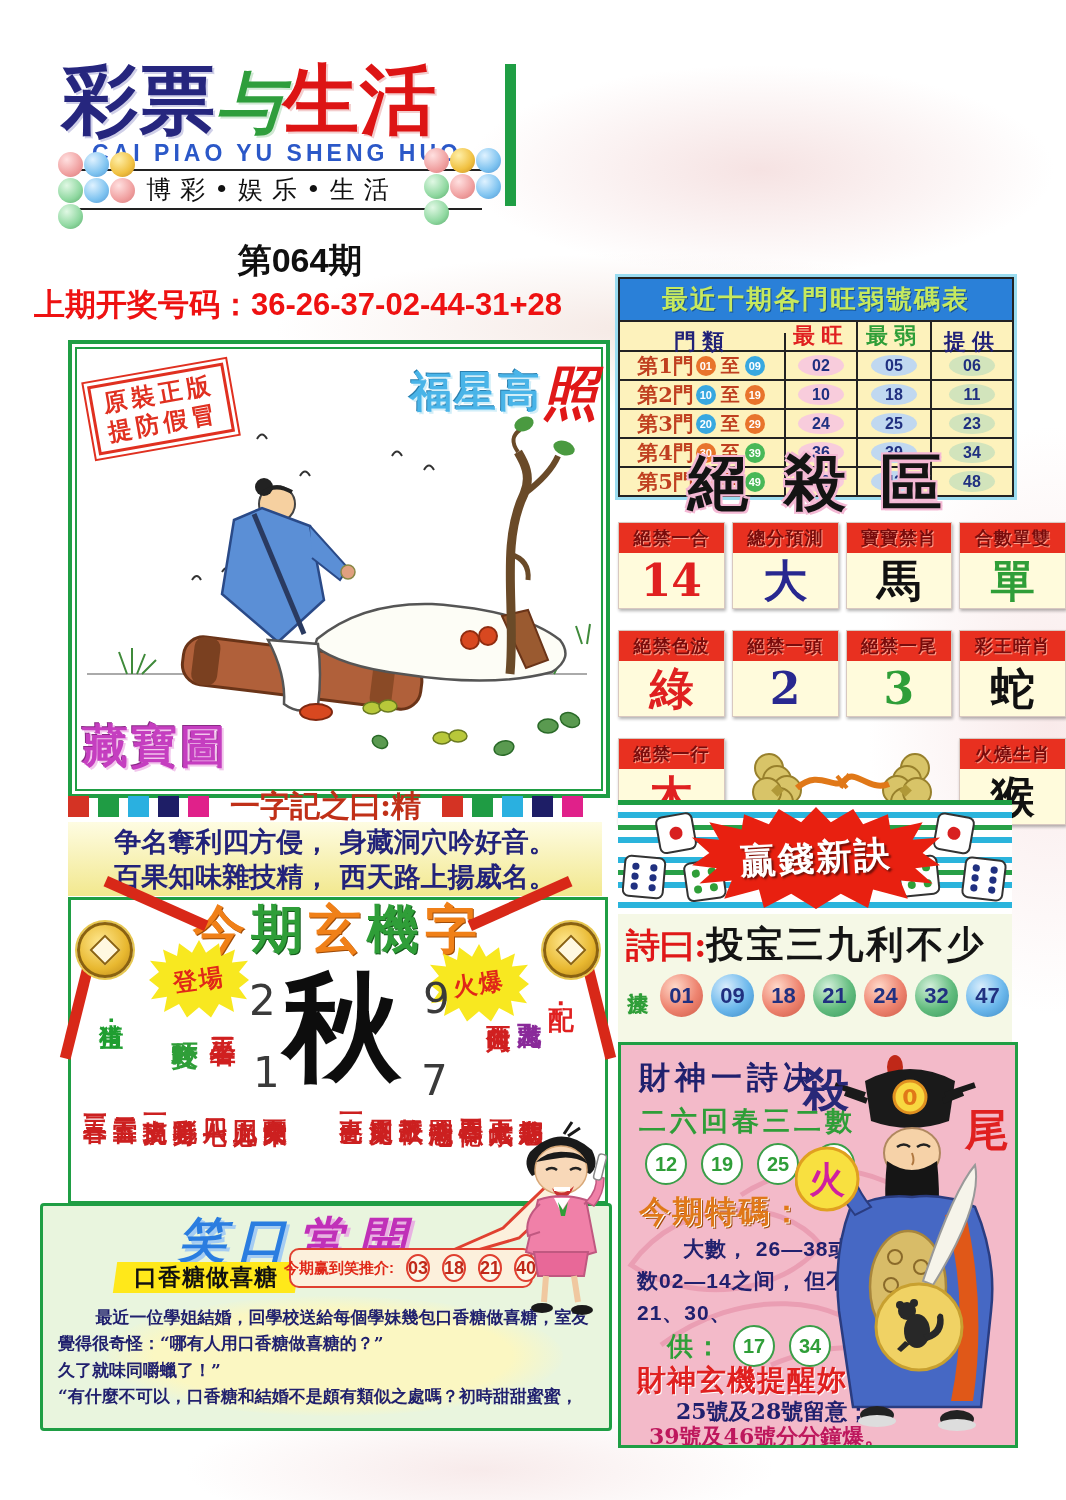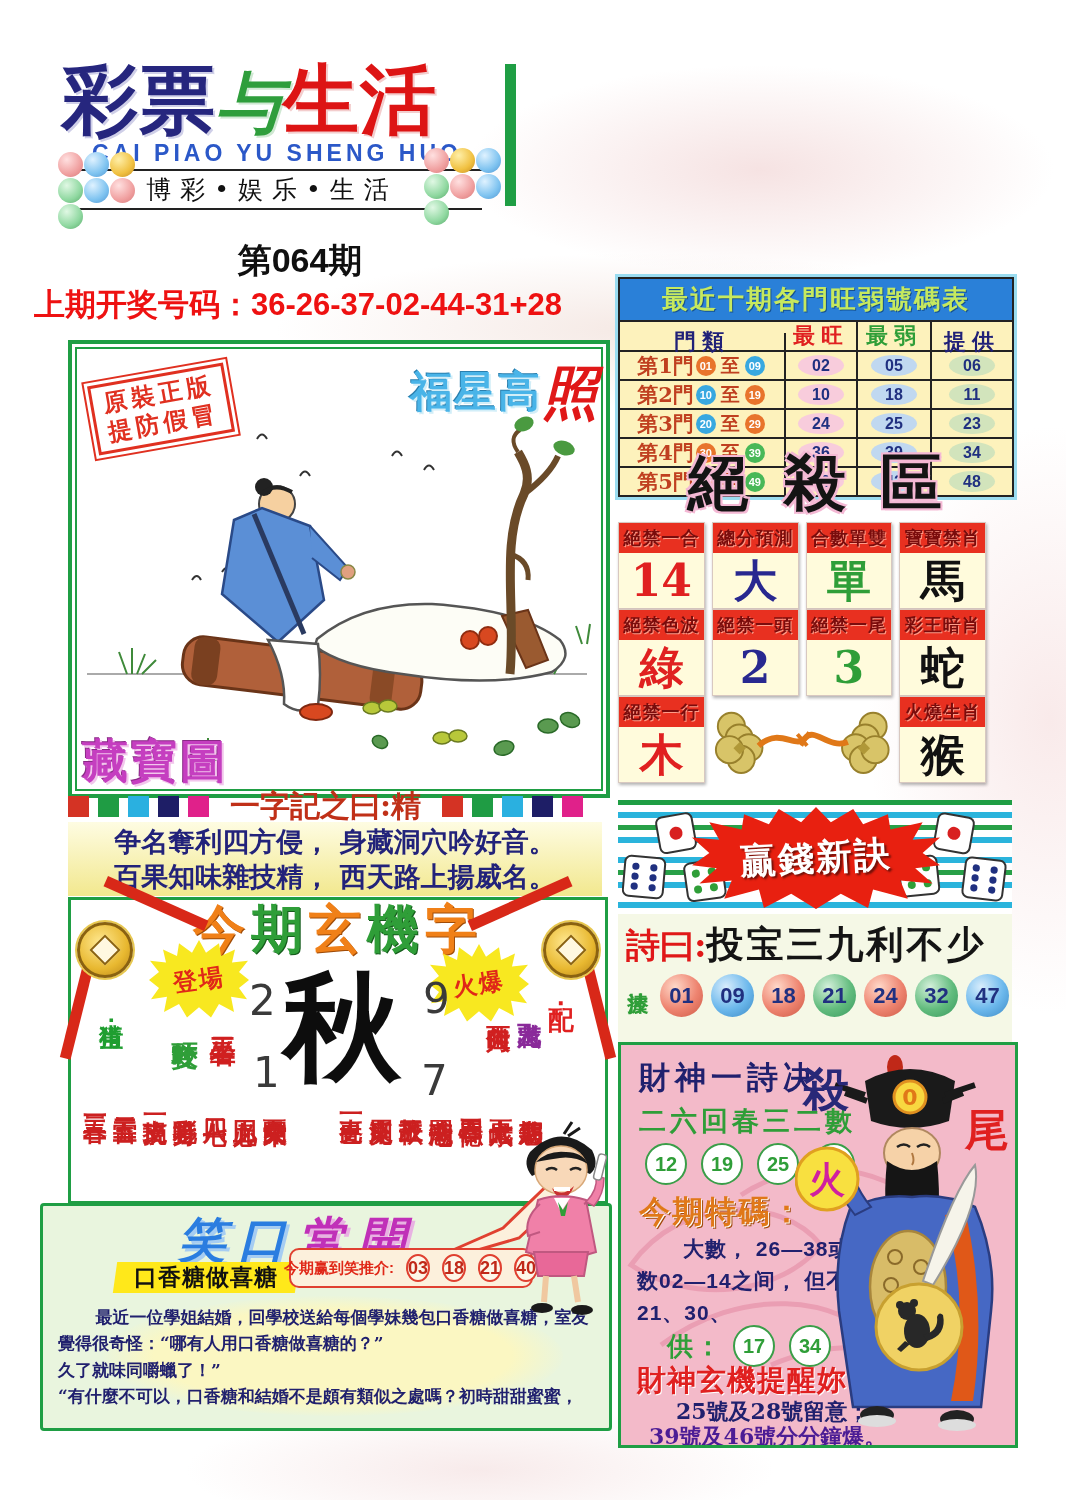--- a/index.html
+++ b/index.html
@@ -34,21 +34,21 @@
   
   .painting{position:absolute;left:68px;top:340px;width:534px;height:450px;background:#fff;
     border:4px solid #1f9e44;box-shadow:inset 0 0 0 3px #fff, inset 0 0 0 5px #1f9e44;}
   .painting svg{position:absolute;left:0;top:0;}
   .stamp{position:absolute;left:20px;top:30px;transform:rotate(-10deg);border:3px solid #e03020;outline:2px solid #e03020;outline-offset:3px;
     padding:3px 10px;color:#e03020;font-weight:bold;font-size:24px;line-height:1.2;letter-spacing:4px;
     font-family:"DejaVu Serif",serif;background:rgba(255,255,255,.55);}
   .bless{position:absolute;right:8px;top:12px;white-space:nowrap;}
   .bless-blue{color:#49b4e8;font-size:42px;font-weight:bold;letter-spacing:2px;font-family:"DejaVu Serif",serif;text-shadow:2px 2px 0 #d2eef8, -1px -1px 0 #2a7fae;}
   .bless-red{color:#e01818;font-size:56px;font-weight:bold;font-style:italic;font-family:"DejaVu Serif",serif;vertical-align:-6px;}
-  .treasure{position:absolute;left:10px;bottom:1px;font-size:46px;font-weight:bold;color:#c53ec0;letter-spacing:3px;
+  .treasure{position:absolute;left:10px;bottom:16px;font-size:46px;font-weight:bold;color:#c53ec0;letter-spacing:3px;
     font-family:"DejaVu Serif",serif;text-shadow:2px 2px 0 #f2c6ec,-1px -1px 0 #8a2a86;}
 
   
   .oneword-row{position:absolute;left:68px;top:790px;width:534px;height:32px;display:flex;align-items:center;gap:9px;}
   .sq{width:21px;height:21px;display:inline-block;}
   .sq.c1{background:#d43324}.sq.c2{background:#1f9c44}.sq.c3{background:#2ab0e0}.sq.c4{background:#1e1e66}.sq.c5{background:#e0218a}
   .oneword-label{font-family:"DejaVu Serif",serif;font-size:30px;font-weight:bold;color:#c03018;margin:0 12px;white-space:nowrap;}
   .poem{position:absolute;left:68px;top:822px;width:534px;height:74px;background:linear-gradient(180deg,#fefce2,#f2e88e);
     display:flex;flex-direction:column;justify-content:center;}
   .poem-line{text-align:center;font-family:"DejaVu Serif",serif;font-size:27px;font-weight:bold;color:#22227a;line-height:1.3;white-space:nowrap;}
@@ -126,21 +126,21 @@
     display:inline-flex;align-items:center;justify-content:center;margin:0 2px;}
   .b-or{background:#e8742c;} .b-bl{background:#38a8e0;} .b-gr{background:#48b858;}
   .pill{width:46px;height:21px;border-radius:50%;color:#203080;font-weight:bold;font-size:16px;
     display:flex;align-items:center;justify-content:center;}
   .p-pink{background:#f8ccdc;} .p-blue{background:#c0d8f0;} .p-green{background:#d2e4bc;}
 
   
   .jsq-title{position:absolute;left:618px;top:450px;width:394px;text-align:center;font-family:"DejaVu Serif",serif;
     font-size:62px;font-weight:bold;color:#141414;letter-spacing:34px;text-indent:34px;line-height:1.05;
     text-shadow:2px 2px 0 #f4b8d4,-2px -2px 0 #f4b8d4,2px -2px 0 #f4b8d4,-2px 2px 0 #f4b8d4;}
-  .jsq-grid{position:absolute;left:618px;top:522px;width:368px;display:grid;grid-template-columns:repeat(4,1fr);gap:0 7px;}
+  .jsq-grid{position:absolute;left:618px;top:522px;width:448px;display:grid;grid-template-columns:repeat(4,1fr);gap:21px 7px;}
   .jcard{box-shadow:1px 2px 3px rgba(0,0,0,.3);border:1px solid #d8c8c0;}
   .jcard-h{background:#e83020;color:#7a0c0c;font-weight:bold;font-size:18px;text-align:center;padding:3px 0;
     letter-spacing:1px;text-shadow:1px 1px 0 #ff9c88;white-space:nowrap;}
   .jcard-v{background:#fffbdc;height:55px;display:flex;align-items:center;justify-content:center;
     font-size:44px;font-weight:bold;font-family:"DejaVu Serif",serif;line-height:1;}
   .v-red{color:#e02020;} .v-navy{color:#282890;} .v-green{color:#2f9e38;} .v-black{color:#111;}
   .coins-cell{grid-column:2/4;display:flex;align-items:center;justify-content:center;}
 
   
   .winbanner{position:absolute;left:618px;top:800px;width:394px;height:110px;border-top:5px solid #1f9e44;border-bottom:4px solid #1f9e44;
@@ -175,21 +175,21 @@
   .cs-circle{width:38px;height:38px;border:2px solid #3a9e48;border-radius:50%;background:#fff;color:#2f9e38;
     font-weight:bold;font-size:20px;display:flex;align-items:center;justify-content:center;}
   .cs-tema{left:18px;top:146px;font:bold 31px "DejaVu Serif",serif;color:#e07818;letter-spacing:2px;
     text-shadow:1px 1px 0 #fff,2px 2px 0 #a04808;}
   .cs-body{font:bold 21px "Liberation Sans",sans-serif;color:#20206e;letter-spacing:1px;}
   .cs-b1{left:62px;top:190px;} .cs-b2{left:16px;top:222px;} .cs-b3{left:16px;top:254px;}
   .cs-gong{left:46px;top:284px;font:bold 26px "DejaVu Serif",serif;color:#2f9e38;letter-spacing:2px;}
   .cs-nums2{left:112px;top:280px;}
   .cs-remind{left:16px;top:316px;font:bold 29px "DejaVu Serif",serif;color:#e02020;letter-spacing:1px;text-shadow:1px 1px 0 #fff;}
   .cs-note1{left:55px;top:352px;font:bold 22px "DejaVu Serif",serif;color:#20206e;}
-  .cs-note2{left:28px;top:377px;font:bold 22px "DejaVu Serif",serif;color:#4c1d95;}
+  .cs-note2{left:28px;top:377px;font:bold 22px "DejaVu Serif",serif;color:#be185d;}
   .cs-fig{position:absolute;right:0;top:4px;}
 </style>
 </head>
 <body>
 
 <div class="page">
   <div class="wash"></div>
 
   <header class="logo">
     <div class="logo-title">
@@ -494,26 +494,26 @@
   <section class="jsq-grid">
     <div class="jcard">
         <div class="jcard-h">絕禁一合</div>
         <div class="jcard-v v-red">14</div>
       </div>
     <div class="jcard">
         <div class="jcard-h">總分預測</div>
         <div class="jcard-v v-navy">大</div>
       </div>
     <div class="jcard">
+        <div class="jcard-h">寶寶禁肖</div>
+        <div class="jcard-v v-black">馬</div>
+      </div>
+    <div class="jcard">
         <div class="jcard-h">合數單雙</div>
         <div class="jcard-v v-green">單</div>
-      </div>
-    <div class="jcard">
-        <div class="jcard-h">寶寶禁肖</div>
-        <div class="jcard-v v-black">馬</div>
       </div>
     <div class="jcard">
         <div class="jcard-h">絕禁色波</div>
         <div class="jcard-v v-red">綠</div>
       </div>
     <div class="jcard">
         <div class="jcard-h">絕禁一頭</div>
         <div class="jcard-v v-navy">2</div>
       </div>
     <div class="jcard">

